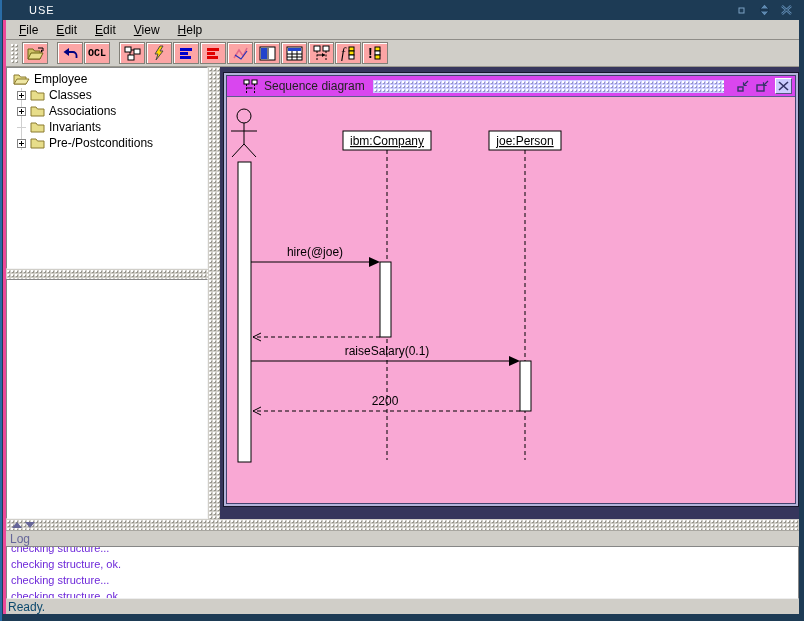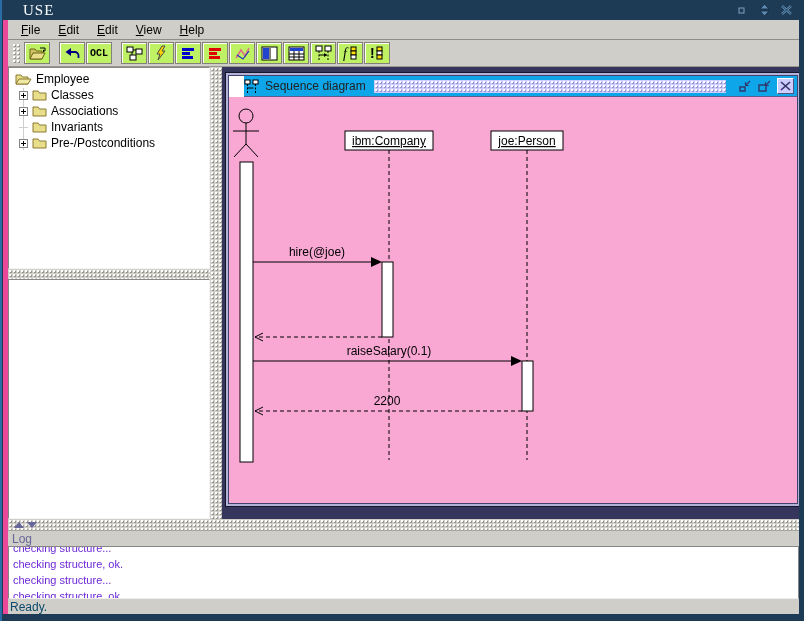--- a/index.html
+++ b/index.html
@@ -3,35 +3,35 @@
 <meta charset="utf-8">
 <style>
   * { margin:0; padding:0; box-sizing:border-box; }
   html,body { width:804px; height:621px; }
   body { font-family:"Liberation Sans", sans-serif; font-size:12px; background:#1d3b55; position:relative; overflow:hidden; }
 
   .window { position:absolute; inset:0; background:#1d3b55; border-left:2px solid #2a6ca6; padding:0 5px 7px 1px; display:flex; flex-direction:column; }
 
   
   .titlebar { height:20px; background:#1d3b55; color:#fff; display:flex; align-items:center; flex:0 0 auto; }
-  .titlebar .title { margin-left:20px; font-size:15px; letter-spacing:1px;font-family:Liberation Serif, serif; }
+  .titlebar .title { margin-left:26px; font-size:11px; letter-spacing:1px; }
   .titlebar .spacer { flex:1; }
   .wbtn { width:18px; height:16px; display:flex; align-items:center; justify-content:center; margin-right:4px; }
 
-  .app { flex:1; background:#d0cec8; border-left:5px solid #ec4899; display:flex; flex-direction:column; min-height:0;justify-content:flex-end; }
+  .app { flex:1; background:#d0cec8; border-left:3px solid #ec4899; display:flex; flex-direction:column; min-height:0;justify-content:flex-end; }
 
   
   .menubar { height:20px; display:flex; align-items:center; padding-left:4px; border-bottom:1px solid #8f8d88; flex:0 0 auto; }
   .menu-item { padding:2px 9px; color:#000; }
   .menu-item::first-letter { text-decoration:underline; }
 
   
   .toolbar { height:27px; display:flex; align-items:center; padding-left:4px; border-bottom:1px solid #9a988f; flex:0 0 auto; }
   .tb-handle { width:9px; height:21px; margin-right:3px; }
-  .tb-btn { width:26px; height:22px; background:#bef264; border:1px solid #828078; box-shadow:inset 1px 1px 0 #fff; display:flex; align-items:center; justify-content:center; margin-right:1px; }
+  .tb-btn { width:26px; height:22px; background:#fca5a5; border:1px solid #828078; box-shadow:inset 1px 1px 0 #fff; display:flex; align-items:center; justify-content:center; margin-right:1px; }
   .tb-gap { width:8px; }
   .ocl-text { font-size:10px; font-weight:bold; font-family:"Liberation Mono", monospace; }
 
   .bumps { background-color:#d0cec8;
     background-image: radial-gradient(#ffffff 26%, rgba(0,0,0,0) 30%), radial-gradient(#97958d 26%, rgba(0,0,0,0) 30%);
     background-size:4px 4px; background-position:0 0, 1px 1px; }
   .bumps-purple { background-color:#ccccff;
     background-image: radial-gradient(#ffffff 26%, rgba(0,0,0,0) 30%), radial-gradient(#9595c8 26%, rgba(0,0,0,0) 30%);
     background-size:4px 4px; background-position:0 0, 1px 1px; }
 
@@ -49,21 +49,21 @@
   
   .trow { height:16px; display:flex; align-items:center; white-space:nowrap; position:relative; }
   .trow .tlabel { margin-left:4px; }
   .texp { width:9px; height:9px; margin-left:10px; margin-right:4px; flex:0 0 auto; position:relative; z-index:1; }
   .tconn { width:9px; height:1px; background:#cfcfcf; margin-left:10px; margin-right:4px; flex:0 0 auto; }
   .root-row { padding-left:6px; }
 
   
   .iframe { position:absolute; left:3px; top:5px; width:576px; height:435px; background:#b3b3da; border:1px solid #16162c; padding:2px; }
   .iframe-inner { width:100%; height:100%; border:1px solid #42426f; display:flex; flex-direction:column; background:#fff; }
-  .if-titlebar { height:21px; background:#0ea5e9; border-bottom:1px solid #5c5c8e; display:flex; align-items:center; padding:0 3px 0 0; flex:0 0 auto;margin-left:15px; }
+  .if-titlebar { height:21px; background:#d946ef; border-bottom:1px solid #5c5c8e; display:flex; align-items:center; padding:0 3px 0 16px; flex:0 0 auto; }
   .if-title { margin-left:5px; color:#222; }
   .if-bumps { flex:1; height:13px; margin:0 8px; }
   .if-btn { display:flex; align-items:center; justify-content:center; margin-left:4px; }
   .if-close { width:17px; height:16px; background:#ccccff; border:1px solid; border-color:#ffffff #55557f #55557f #ffffff; }
   .if-content { flex:1; background:#f9a8d4; position:relative; overflow:hidden; }
   .seq text { font-family:"Liberation Sans", sans-serif; font-size:12px; fill:#000; }
   .seq .uline { text-decoration:underline; }
 
   
   .h-split-main { height:11px; flex:0 0 auto; display:flex; align-items:center; }

